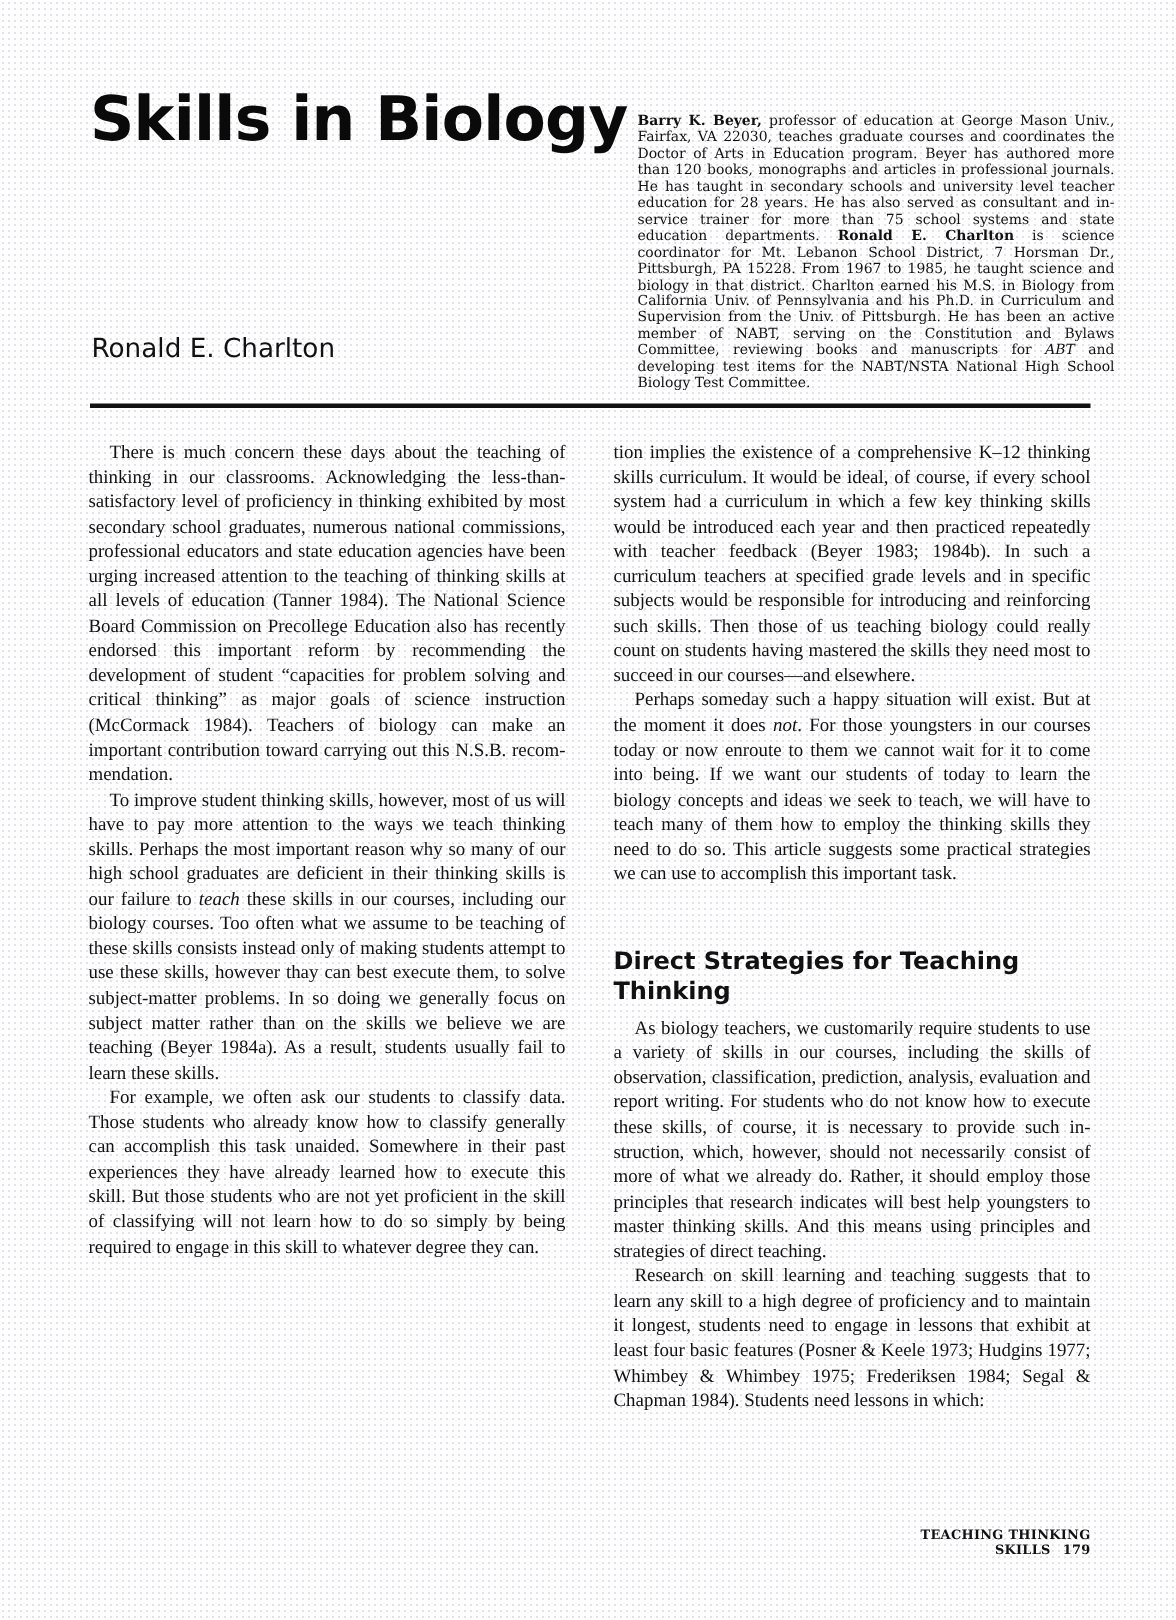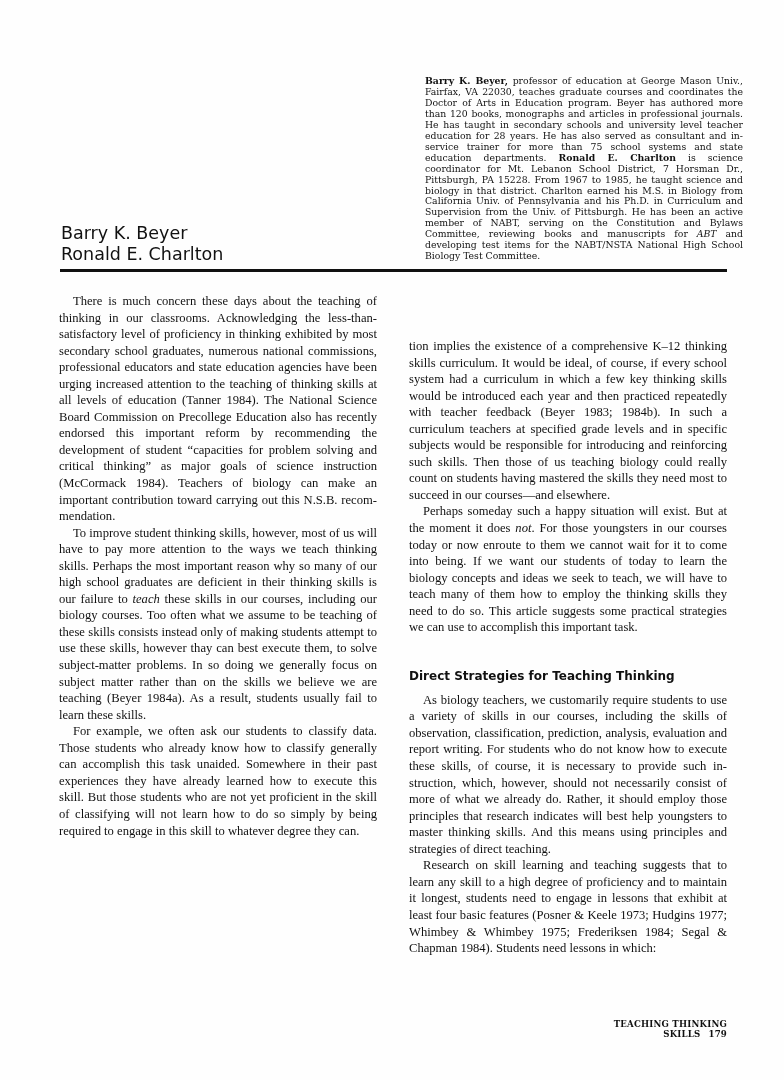--- a/index.html
+++ b/index.html
@@ -33,41 +33,41 @@
     background: #111;
   }
   .col {
     position: absolute; top: 293px; width: 318px;
     font-family: "DejaVu Serif", serif; font-size: 12.6px; line-height: 16.55px;
     color: #111; text-align: justify;
   }
   .col-left { left: 59px; }
   .col-right { left: 409px; }
   .col p { margin: 0; text-indent: 14px; hyphens: manual; font-family: Liberation Serif, serif; }
-  .col p.noindent { text-indent: 0; margin-top: 45px; }
+  .col p.noindent { text-indent: 0; }
   .col .spacer { height: 22px; }
   .heading {
-    font-family: "DejaVu Sans", sans-serif; font-size: 12px; line-height: 20px;
-    margin: 8px 0 6px 0; text-indent: 0; color: #111; text-align: left;
+    font-family: "DejaVu Sans", sans-serif; font-size: 16px; line-height: 20px;
+    margin: 18px 0 6px 0; text-indent: 0; color: #111; text-align: left;
   }
   .footer {
     position: absolute; left: 560px; top: 1019px; width: 167px; text-align: right;
     font-family: "DejaVu Serif", serif; font-size: 8.6px; font-weight: bold;
     letter-spacing: 0.2px; color: #111;
   }
   .footer .pg { margin-left: 8px; }
 </style>
 </head>
 <body>
 
 <h1 class="title">
+  <span>Skills in Biology</span>
 </h1>
 
 <div class="authors">
-  <span>Barry K. Beyer</span>
   <span>Ronald E. Charlton</span>
 </div>
 
 <p class="bio"><b>Barry K. Beyer,</b><span> professor of education at George Mason Univ., Fairfax, VA 22030, teaches graduate courses and coordinates the Doctor of Arts in Education program. Beyer has authored more than 120 books, monographs and articles in professional journals. He has taught in secondary schools and university level teacher education for 28 years. He has also served as consultant and in-service trainer for more than 75 school systems and state education departments. </span><b>Ronald E. Charlton</b><span> is science coordinator for Mt. Lebanon School District, 7 Horsman Dr., Pittsburgh, PA 15228. From 1967 to 1985, he taught science and biology in that district. Charlton earned his M.S. in Biology from California Univ. of Pennsylvania and his Ph.D. in Curriculum and Supervision from the Univ. of Pittsburgh. He has been an active member of NABT, serving on the Constitution and Bylaws Committee, reviewing books and manuscripts for </span><i>ABT</i><span> and developing test items for the NABT/NSTA National High School Biology Test Committee.</span></p>
 
 <div class="rule"></div>
 
 <div class="col col-left">
   <p>There is much concern these days about the teaching of thinking in our classrooms. Acknowl­edging the less-than-satisfactory level of proficiency in thinking exhibited by most secondary school grad­uates, numerous national commissions, professional educators and state education agencies have been urging increased attention to the teaching of thinking skills at all levels of education (Tanner 1984). The Na­tional Science Board Commission on Precollege Edu­cation also has recently endorsed this important re­form by recommending the development of student “capacities for problem solving and critical thinking” as major goals of science instruction (McCormack 1984). Teachers of biology can make an important contribution toward carrying out this N.S.B. recom­mendation.</p>
   <p><span>To improve student thinking skills, however, most of us will have to pay more attention to the ways we teach thinking skills. Perhaps the most important reason why so many of our high school graduates are deficient in their thinking skills is our failure to </span><i>teach</i><span> these skills in our courses, including our biology courses. Too often what we assume to be teaching of these skills consists instead only of making students attempt to use these skills, however thay can best ex­ecute them, to solve subject-matter problems. In so doing we generally focus on subject matter rather than on the skills we believe we are teaching (Beyer 1984a). As a result, students usually fail to learn these skills.</span></p>

